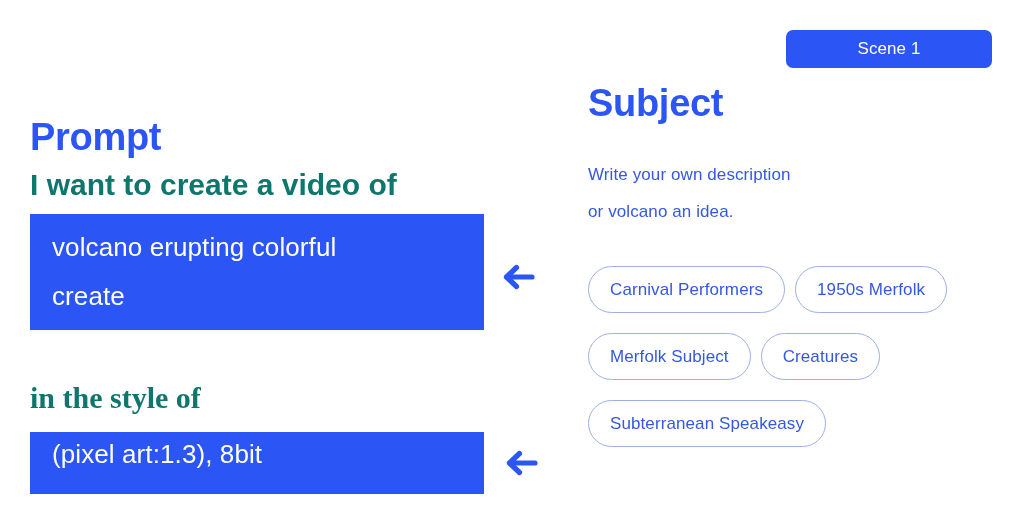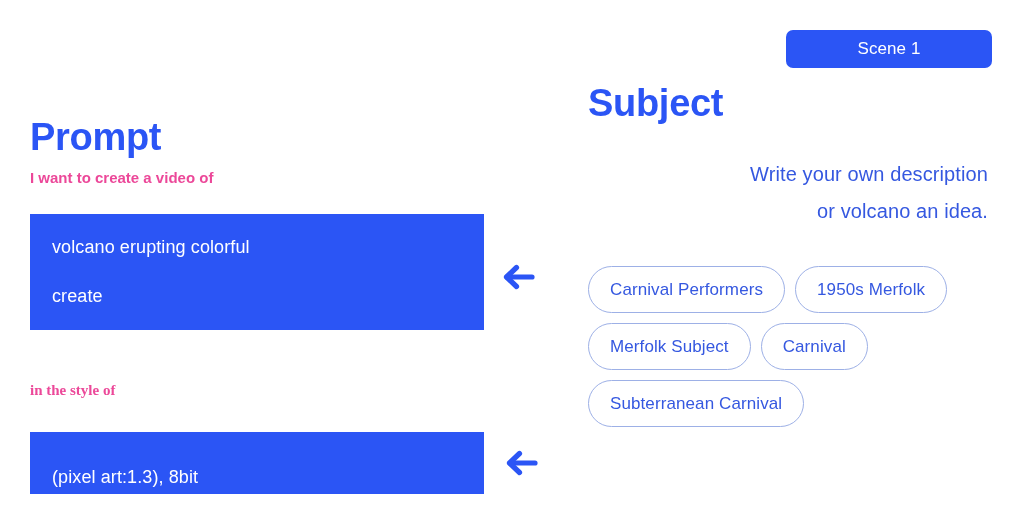--- a/index.html
+++ b/index.html
@@ -66,89 +66,88 @@
     line-height: 1;
     white-space: nowrap;
   }
   .section-title.prompt  { left: 0; top: 84px; margin-top: 34px; }
   .section-title.subject { left: 0; top: 84px; }
 
   
   .field-label {
     position: absolute;
     left: 0;
-    font-size: 15px;
+    font-size: 30px;
     font-weight: bold;
-    color: #ec4899;
+    color: #0f766e;
     line-height: 1;
     white-space: nowrap;
   }
   .field-label.one { top: 170px; }
   .field-label.two { top: 383px; font-family: Liberation Serif, serif; }
 
   .filled-box {
     position: absolute;
     left: 0;
     background: #2b55f5;
     color: #ffffff;
     box-sizing: border-box;
-    font-size: 18px;
+    font-size: 26px;
     font-weight: 400;
     line-height: 49px;
     padding: 9px 0 9px 22px;
     letter-spacing: 0.1px;
   }
   .filled-box.one {
     top: 214px;
     width: 454px;
     height: 116px;
   }
   .filled-box.two {
     top: 432px;
     width: 454px;
     height: 62px;
     line-height: 44px;
-    padding-top: 23px;
+    padding-top: 0;
   }
   .filled-box .line { display: block; }
 
   
   .arrow {
     position: absolute;
     width: 42px;
     height: 42px;
     color: #2b55f5;
   }
   .arrow.one { left: 497px; top: 256px; }
   .arrow.two { left: 500px; top: 442px; }
   .arrow svg { display: block; width: 100%; height: 100%; }
 
   
   .subject-desc {
     position: absolute;
     left: 0;
     top: 156px;
     width: 400px;
-    font-size: 20px;
+    font-size: 17px;
     font-weight: 400;
     color: #3558e0;
     line-height: 37px;
     letter-spacing: 0.1px;
-    text-align: right;
   }
   .subject-desc .line { display: block; }
 
   .chip-wrap {
     position: absolute;
     left: 0;
     top: 266px;
     width: 420px;
     display: flex;
     flex-wrap: wrap;
-    gap: 10px 10px;
+    gap: 20px 10px;
     align-content: flex-start;
   }
   .chip {
     border: 1.6px solid #9db0e6;
     border-radius: 999px;
     background: #ffffff;
     color: #3558e0;
     font-size: 17px;
     font-weight: 400;
     letter-spacing: 0.1px;
@@ -208,18 +207,18 @@
 
     <div class="subject-desc">
       <span class="line">Write your own description</span>
       <span class="line">or volcano an idea.</span>
     </div>
 
     <div class="chip-wrap">
       <div class="chip">Carnival Performers</div>
       <div class="chip">1950s Merfolk</div>
       <div class="chip">Merfolk Subject</div>
-      <div class="chip">Carnival</div>
-      <div class="chip">Subterranean Carnival</div>
+      <div class="chip">Creatures</div>
+      <div class="chip">Subterranean Speakeasy</div>
     </div>
   </div>
 
 </div>
 
 </body></html>

